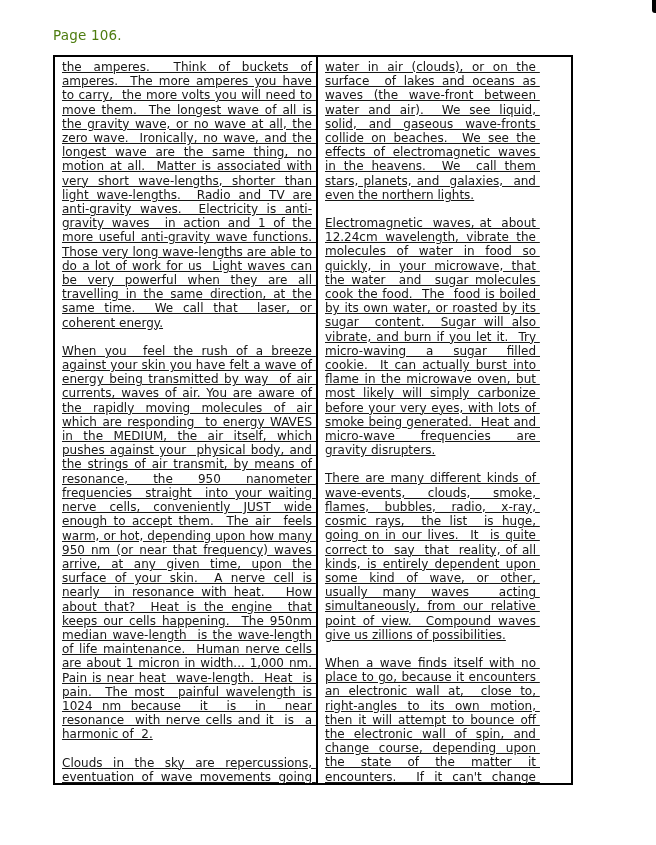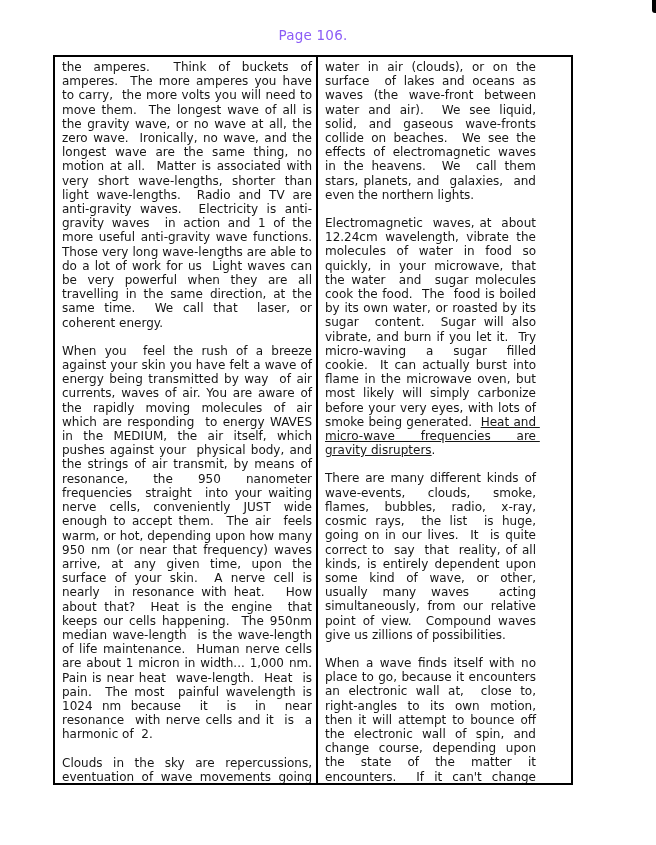--- a/index.html
+++ b/index.html
@@ -13,40 +13,40 @@
     position: relative;
     font-family: "DejaVu Sans", "Liberation Sans", sans-serif;
     color: #161616;
     overflow: hidden;
   }
   .page-header {
     position: absolute;
     top: 27px;
     left: 53px;
     width: 520px;
-    text-align: center;
     font-size: 13.5px;
     letter-spacing: 0.2px;
-    color: #8b5cf6;
+    color: #4d7c0f;
   }
   .textbox {
     position: absolute;
     left: 53px;
     top: 55px;
     width: 520px;
     height: 730px;
     box-sizing: border-box;
     border: 2px solid #000;
     display: flex;
     background: #fff;
   }
   .col {
     box-sizing: border-box;
     padding: 3px 4px 0 7px;
     overflow: hidden;
+    text-decoration: underline;
   }
   .col-left {
     width: 263px;
     border-right: 2px solid #000;
   }
   .col-right {
     width: 222px;
   }
   .col p {
     margin: 0 0 14px 0;

